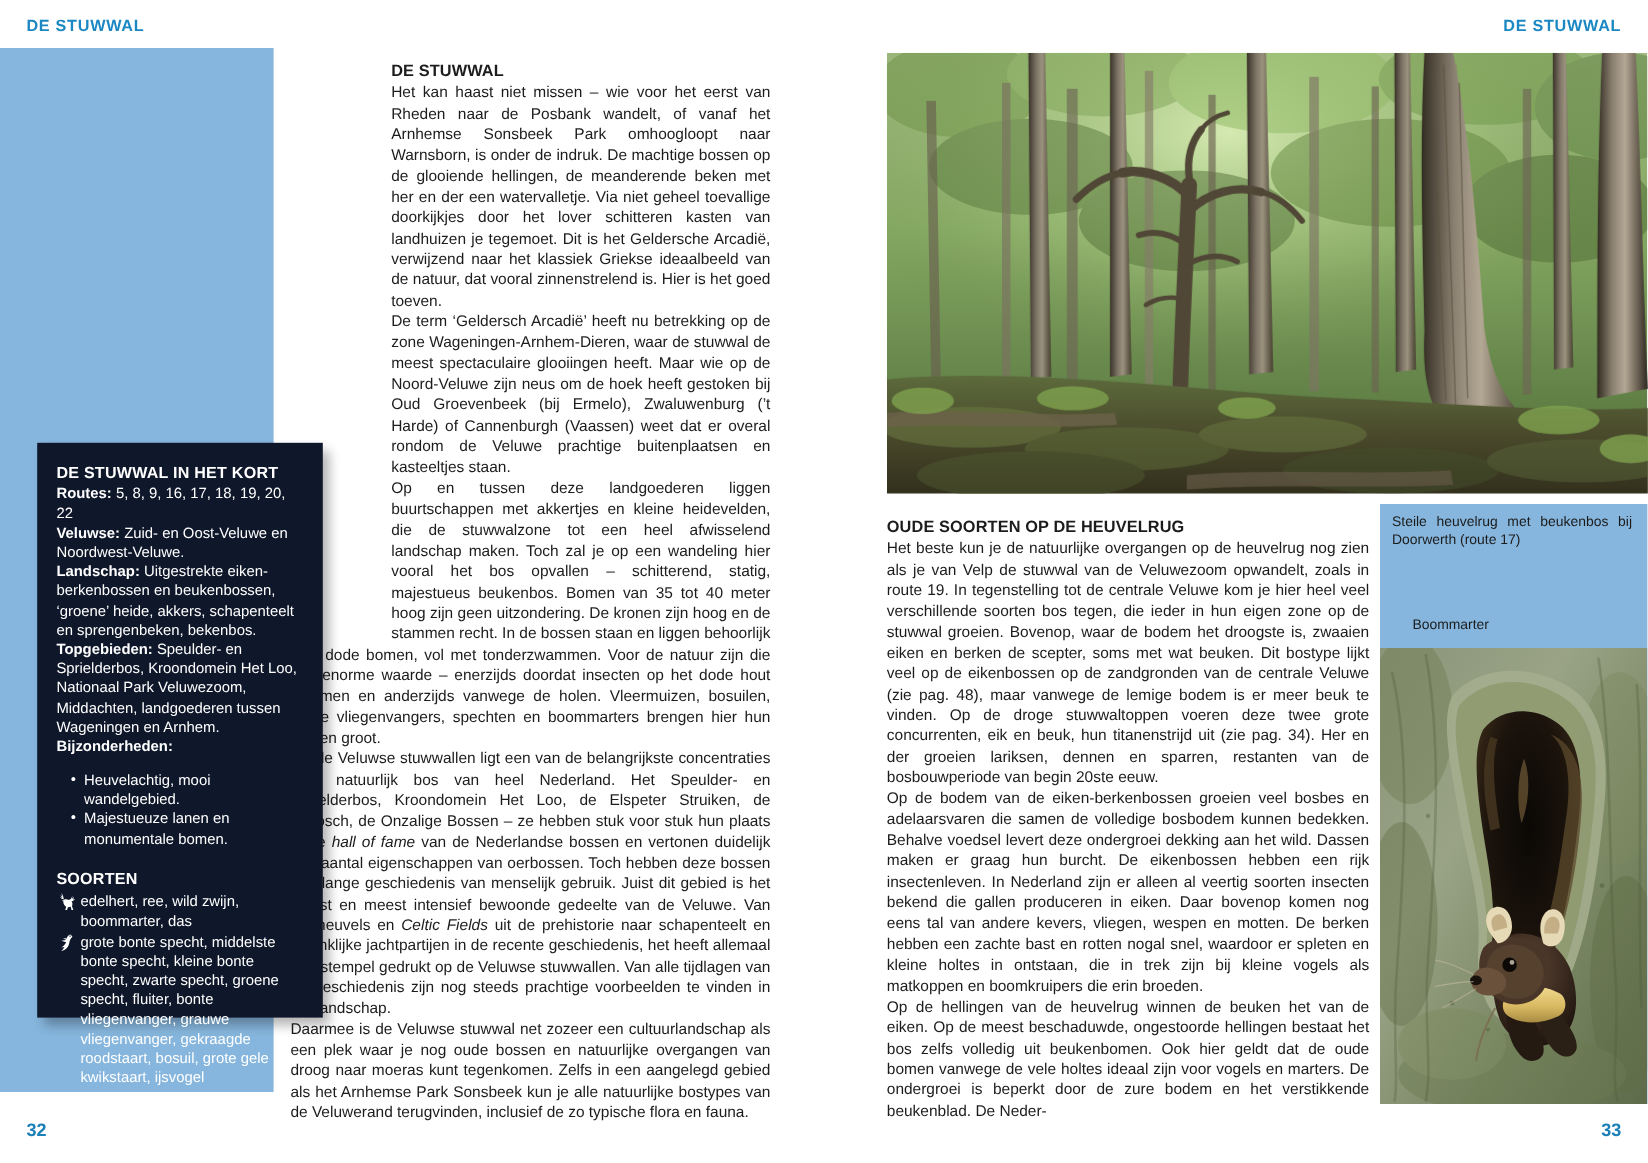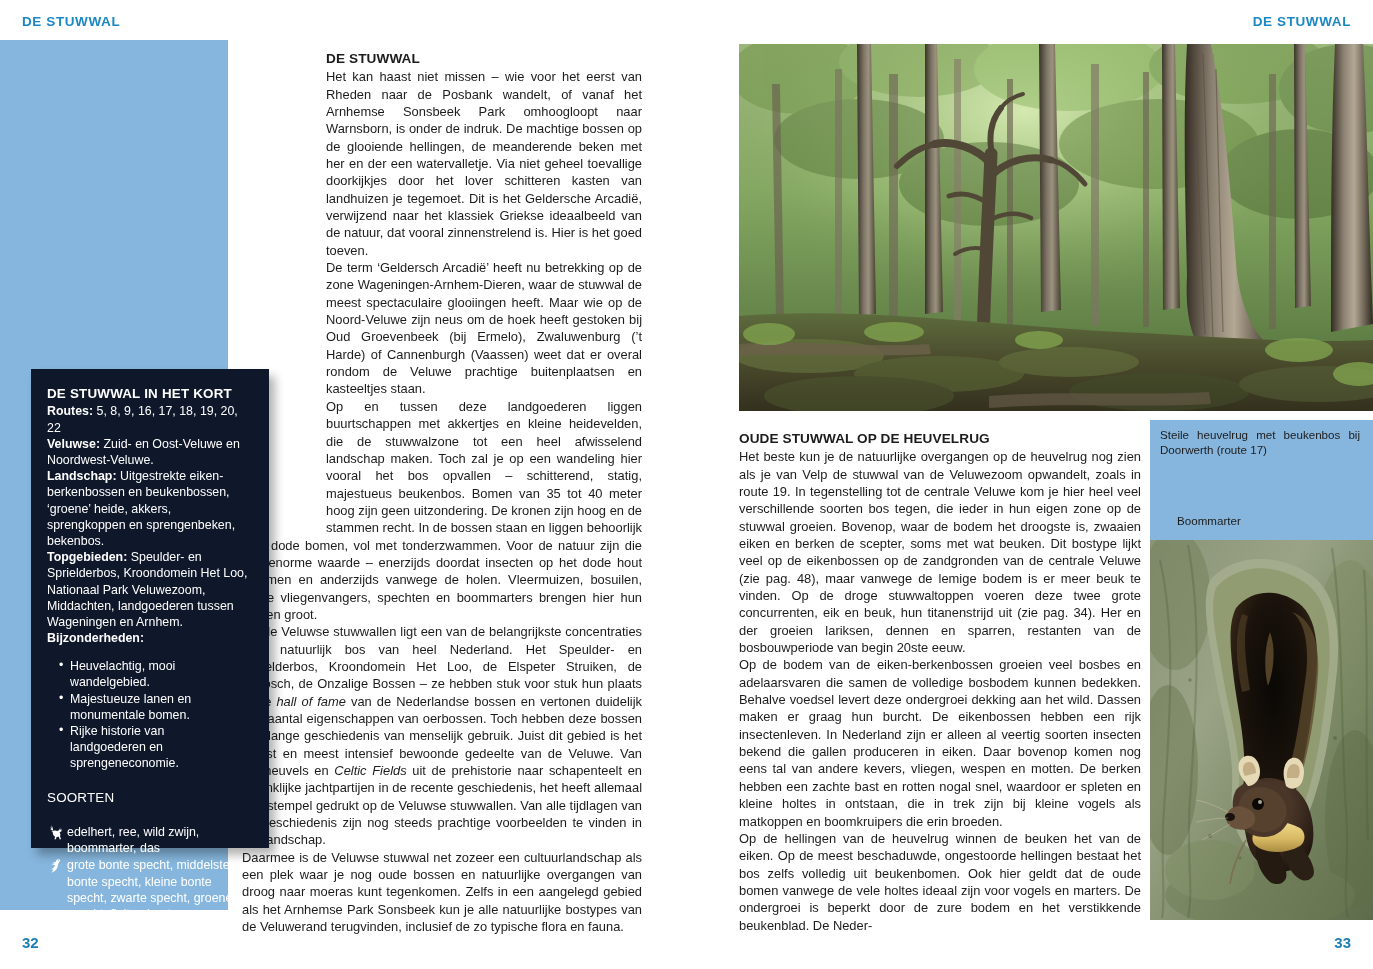--- a/index.html
+++ b/index.html
@@ -61,22 +61,22 @@
   .infobox p { margin: 0; }
   .infobox b { font-weight: 700; }
   .ib-bullets { margin: 12px; padding: 0; list-style: none; }
   .ib-bullets li {
     position: relative; padding-left: 11px; margin: 0;
   }
   .ib-bullets li::before {
     content: "\2022"; position: absolute; left: 0; top: -1px;
   }
   .soorten-head {
-    margin-top: 17px; margin-bottom: 18px;
-    font-size: 13.4px; font-weight: 400; letter-spacing: .2px;
+    margin-top: 17px; margin-bottom: 2px;
+    font-size: 13.4px; font-weight: 700; letter-spacing: .2px;
   }
   .sp-row { display: flex; align-items: flex-start; margin-bottom: 1px; }
   .sp-ico {
     flex: 0 0 20px; width: 20px; height: 15px;
     margin-top: 1px; fill: #ffffff;
   }
   .sp-txt { flex: 1 1 auto; }
 
   
   .col-main {
@@ -156,28 +156,27 @@
       <p>Op en tussen deze landgoederen liggen buurtschappen met akkertjes en kleine heidevelden, die de stuwwalzone tot een heel afwisselend landschap maken. Toch zal je op een wandeling hier vooral het bos opvallen – schitterend, statig, majestueus beukenbos. Bomen van 35 tot 40 meter hoog zijn geen uitzondering. De kronen zijn hoog en de stammen recht. In de bossen staan en liggen behoorlijk veel dode bomen, vol met tonderzwammen. Voor de natuur zijn die van enorme waarde – enerzijds doordat insecten op het dode hout afkomen en anderzijds vanwege de holen. Vleermuizen, bosuilen, bonte vliegenvangers, spechten en boommarters brengen hier hun jongen groot.</p>
       <p>Op de Veluwse stuwwallen ligt een van de belangrijkste concentraties oud, natuurlijk bos van heel Nederland. Het Speulder- en Sprielderbos, Kroondomein Het Loo, de Elspeter Struiken, de Imbosch, de Onzalige Bossen – ze hebben stuk voor stuk hun plaats in de <em class="it">hall of fame</em> van de Nederlandse bossen en vertonen duidelijk een aantal eigenschappen van oerbossen. Toch hebben deze bossen een lange geschiedenis van menselijk gebruik. Juist dit gebied is het langst en meest intensief bewoonde gedeelte van de Veluwe. Van grafheuvels en <em class="it">Celtic Fields</em> uit de prehistorie naar schapenteelt en koninklijke jachtpartijen in de recente geschiedenis, het heeft allemaal een stempel gedrukt op de Veluwse stuwwallen. Van alle tijdlagen van de geschiedenis zijn nog steeds prachtige voorbeelden te vinden in het landschap.</p>
       <p>Daarmee is de Veluwse stuwwal net zozeer een cultuurlandschap als een plek waar je nog oude bossen en natuurlijke overgangen van droog naar moeras kunt tegenkomen. Zelfs in een aangelegd gebied als het Arnhemse Park Sonsbeek kun je alle natuurlijke bostypes van de Veluwerand terugvinden, inclusief de zo typische flora en fauna.</p>
     </div>
 
     <div class="infobox">
       <h2>DE STUWWAL IN HET KORT</h2>
 
       <p><b>Routes:</b><span> 5, 8, 9, 16, 17, 18, 19, 20, 22</span></p>
       <p><b>Veluwse:</b><span> Zuid- en Oost-Veluwe en Noordwest-Veluwe.</span></p>
-      <p><b>Landschap:</b><span> Uitgestrekte eiken-berkenbossen en beukenbossen, ‘groene’ heide, akkers, sprengkoppen en sprengenbeken, bekenbos.</span></p>
+      <p><b>Landschap:</b><span> Uitgestrekte eiken-berkenbossen en beukenbossen, ‘groene’ heide, akkers, schapenteelt en sprengenbeken, bekenbos.</span></p>
       <p><b>Topgebieden:</b><span> Speulder- en Sprielderbos, Kroondomein Het Loo, Nationaal Park Veluwezoom, Middachten, landgoederen tussen Wageningen en Arnhem.</span></p>
       <p><b>Bijzonderheden:</b></p>
 
       <ul class="ib-bullets">
         <li>Heuvelachtig, mooi wandelgebied.</li>
         <li>Majestueuze lanen en monumentale bomen.</li>
-        <li>Rijke historie van landgoederen en sprengeneconomie.</li>
       </ul>
 
       <div class="soorten-head">SOORTEN</div>
 
       <div class="sp-row">
         <svg class="sp-ico art" viewBox="0 0 24 20">
           <path d="M6 3 L4 0 L5.5 4 L3 2.5 L5 5.5 L2.5 5 L5 7 L7.5 7.5 C9 7 11 7 12.5 8 L15 6.5 L16.5 3 L16 6.5 L18.5 4.5 L17 7.5 L19.5 7 L17 9 L15.5 9.5 C16.5 11 16.8 13 16 15 L17.5 19 L15.5 19 L14.5 15.5 L11.5 16 L10.5 19 L8.5 19 L9.5 15.5 C7 14 6 11.5 6.5 9.5 L4.5 9 L7 8 Z"></path>
         </svg>
         <span class="sp-txt">edelhert, ree, wild zwijn, boommarter, das</span>
       </div>
@@ -331,21 +330,21 @@
       <ellipse cx="30" cy="290" rx="26" ry="11"></ellipse>
       <ellipse cx="155" cy="288" rx="30" ry="10"></ellipse>
       <ellipse cx="300" cy="296" rx="24" ry="9"></ellipse>
       <ellipse cx="560" cy="306" rx="34" ry="12"></ellipse>
       <ellipse cx="620" cy="330" rx="26" ry="12"></ellipse>
     </g>
   </svg>
 </div>
 
 <div class="col-right">
-  <h2>OUDE STUWWAL OP DE HEUVELRUG</h2>
+  <h2>OUDE SOORTEN OP DE HEUVELRUG</h2>
   <p>Het beste kun je de natuurlijke overgangen op de heuvelrug nog zien als je van Velp de stuwwal van de Veluwezoom opwandelt, zoals in route 19. In tegenstelling tot de centrale Veluwe kom je hier heel veel verschillende soorten bos tegen, die ieder in hun eigen zone op de stuwwal groeien. Bovenop, waar de bodem het droogste is, zwaaien eiken en berken de scepter, soms met wat beuken. Dit bostype lijkt veel op de eikenbossen op de zandgronden van de centrale Veluwe (zie pag. 48), maar vanwege de lemige bodem is er meer beuk te vinden. Op de droge stuwwaltoppen voeren deze twee grote concurrenten, eik en beuk, hun titanenstrijd uit (zie pag. 34). Her en der groeien lariksen, dennen en sparren, restanten van de bosbouwperiode van begin 20ste eeuw.</p>
   <p>Op de bodem van de eiken-berkenbossen groeien veel bosbes en adelaarsvaren die samen de volledige bosbodem kunnen bedekken. Behalve voedsel levert deze ondergroei dekking aan het wild. Dassen maken er graag hun burcht. De eikenbossen hebben een rijk insectenleven. In Nederland zijn er alleen al veertig soorten insecten bekend die gallen produceren in eiken. Daar bovenop komen nog eens tal van andere kevers, vliegen, wespen en motten. De berken hebben een zachte bast en rotten nogal snel, waardoor er spleten en kleine holtes in ontstaan, die in trek zijn bij kleine vogels als matkoppen en boomkruipers die erin broeden.</p>
   <p>Op de hellingen van de heuvelrug winnen de beuken het van de eiken. Op de meest beschaduwde, ongestoorde hellingen bestaat het bos zelfs volledig uit beukenbomen. Ook hier geldt dat de oude bomen vanwege de vele holtes ideaal zijn voor vogels en marters. De ondergroei is beperkt door de zure bodem en het verstikkende beukenblad. De Neder-</p>
 </div>
 
 <div class="rail-cap rail-cap-1">Steile heuvelrug met beukenbos bij Doorwerth (route 17)</div>
 <div class="rail-cap rail-cap-2">Boommarter</div>
 
 <div class="photo-marter">
   <svg class="art" width="223" height="380" viewBox="0 0 223 380" preserveAspectRatio="none">

